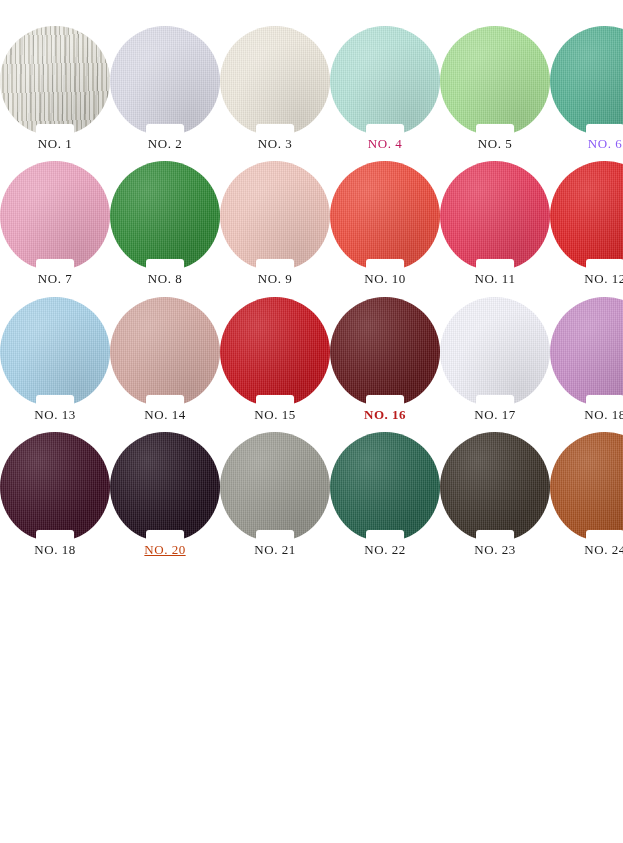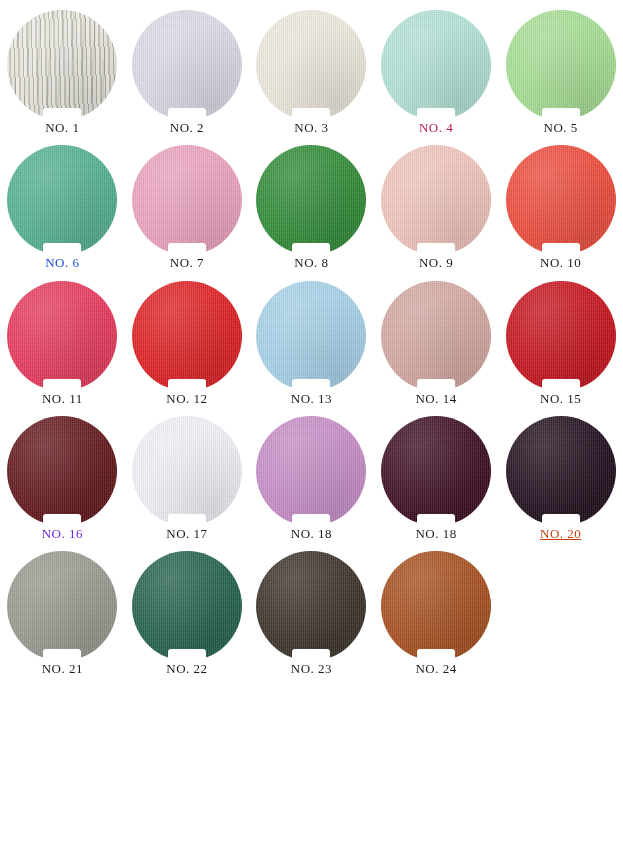--- a/index.html
+++ b/index.html
@@ -18,25 +18,25 @@
   #swatch-sheet {
     position: relative;
     width: 623px;
     height: 843px;
     background: #ffffff;
   }
 
   .swatch-grid {
     position: absolute;
     left: 0;
-    top: 0;
+    top: 16px;
     width: 623px;
     height: 707px;
     display: grid;
-    grid-template-columns: repeat(5, 1fr);
+    grid-template-columns: repeat(6, 1fr);
     grid-template-rows: repeat(6, 1fr);
   }
 
   .swatch-cell {
     position: relative;
     display: flex;
     flex-direction: column;
     align-items: center;
     justify-content: flex-start;
     padding-top: 10px;
@@ -182,21 +182,21 @@
           <div class="swatch-disc" style="background-color: rgb(168, 224, 149);"></div>
           <div class="swatch-notch"></div>
         </div>
         <div class="swatch-label" style="color: rgb(27, 27, 27);">NO. 5</div>
       </div>
       <div class="swatch-cell">
         <div class="swatch-disc-wrap">
           <div class="swatch-disc" style="background-color: rgb(84, 178, 147);"></div>
           <div class="swatch-notch"></div>
         </div>
-        <div class="swatch-label" style="color: #1d4ed8;">NO. 6</div>
+        <div class="swatch-label" style="color: #8b5cf6;">NO. 6</div>
       </div>
       <div class="swatch-cell">
         <div class="swatch-disc-wrap">
           <div class="swatch-disc" style="background-color: rgb(237, 164, 192);"></div>
           <div class="swatch-notch"></div>
         </div>
         <div class="swatch-label" style="color: rgb(27, 27, 27);">NO. 7</div>
       </div>
       <div class="swatch-cell">
         <div class="swatch-disc-wrap">
@@ -252,21 +252,21 @@
           <div class="swatch-disc" style="background-color: rgb(200, 18, 28);"></div>
           <div class="swatch-notch"></div>
         </div>
         <div class="swatch-label" style="color: rgb(27, 27, 27);">NO. 15</div>
       </div>
       <div class="swatch-cell">
         <div class="swatch-disc-wrap">
           <div class="swatch-disc" style="background-color: rgb(98, 22, 26);"></div>
           <div class="swatch-notch"></div>
         </div>
-        <div class="swatch-label" style="color: #6d28d9;">NO. 16</div>
+        <div class="swatch-label" style="color: #b91c1c; font-weight: bold;">NO. 16</div>
       </div>
       <div class="swatch-cell">
         <div class="swatch-disc-wrap">
           <div class="swatch-disc" style="background-color: rgb(242, 242, 250);"></div>
           <div class="swatch-notch"></div>
         </div>
         <div class="swatch-label" style="color: rgb(27, 27, 27);">NO. 17</div>
       </div>
       <div class="swatch-cell">
         <div class="swatch-disc-wrap">

